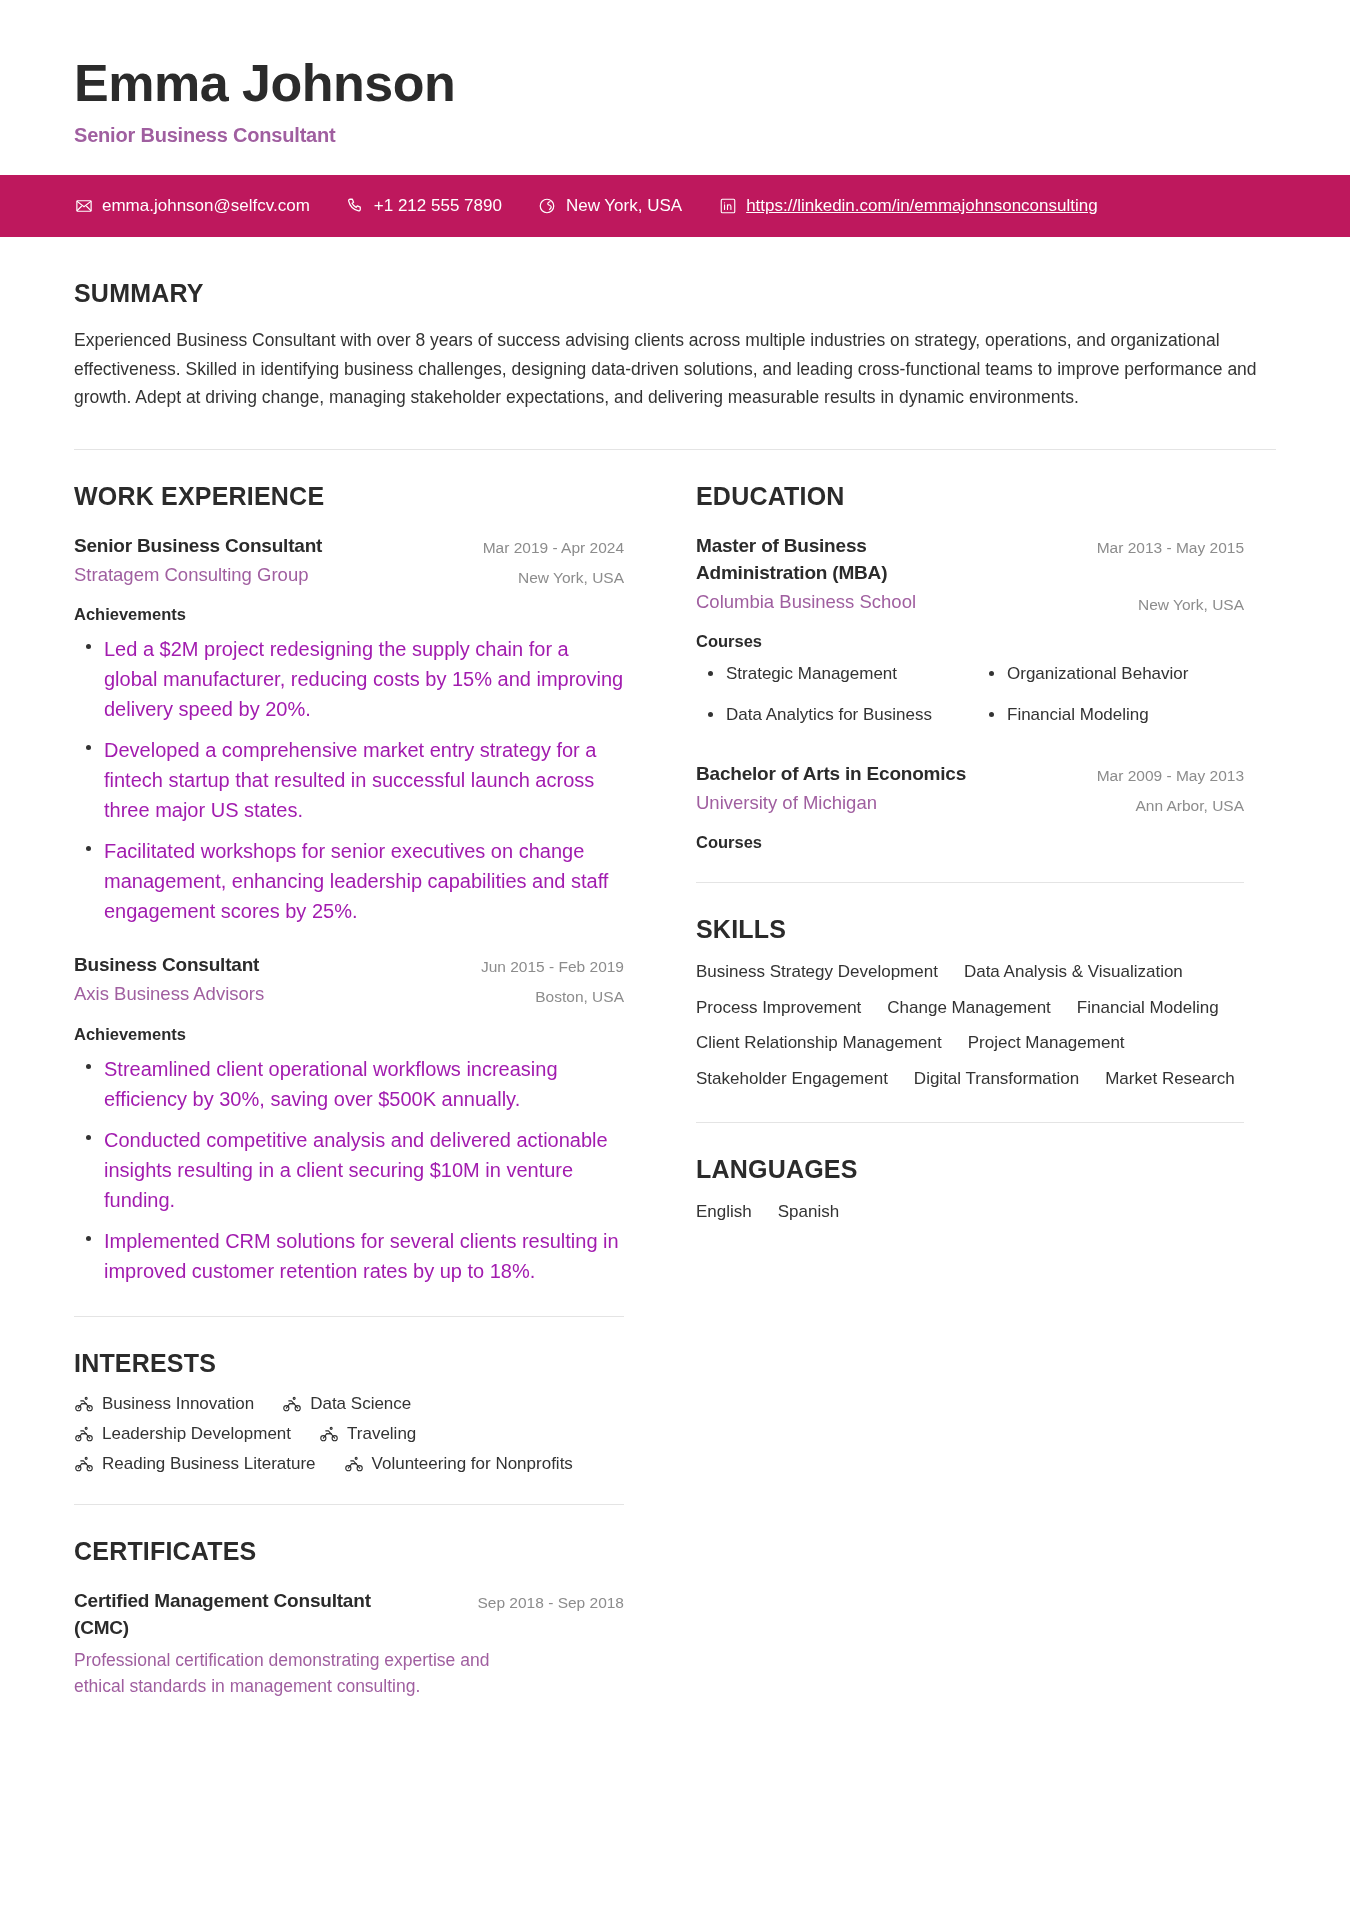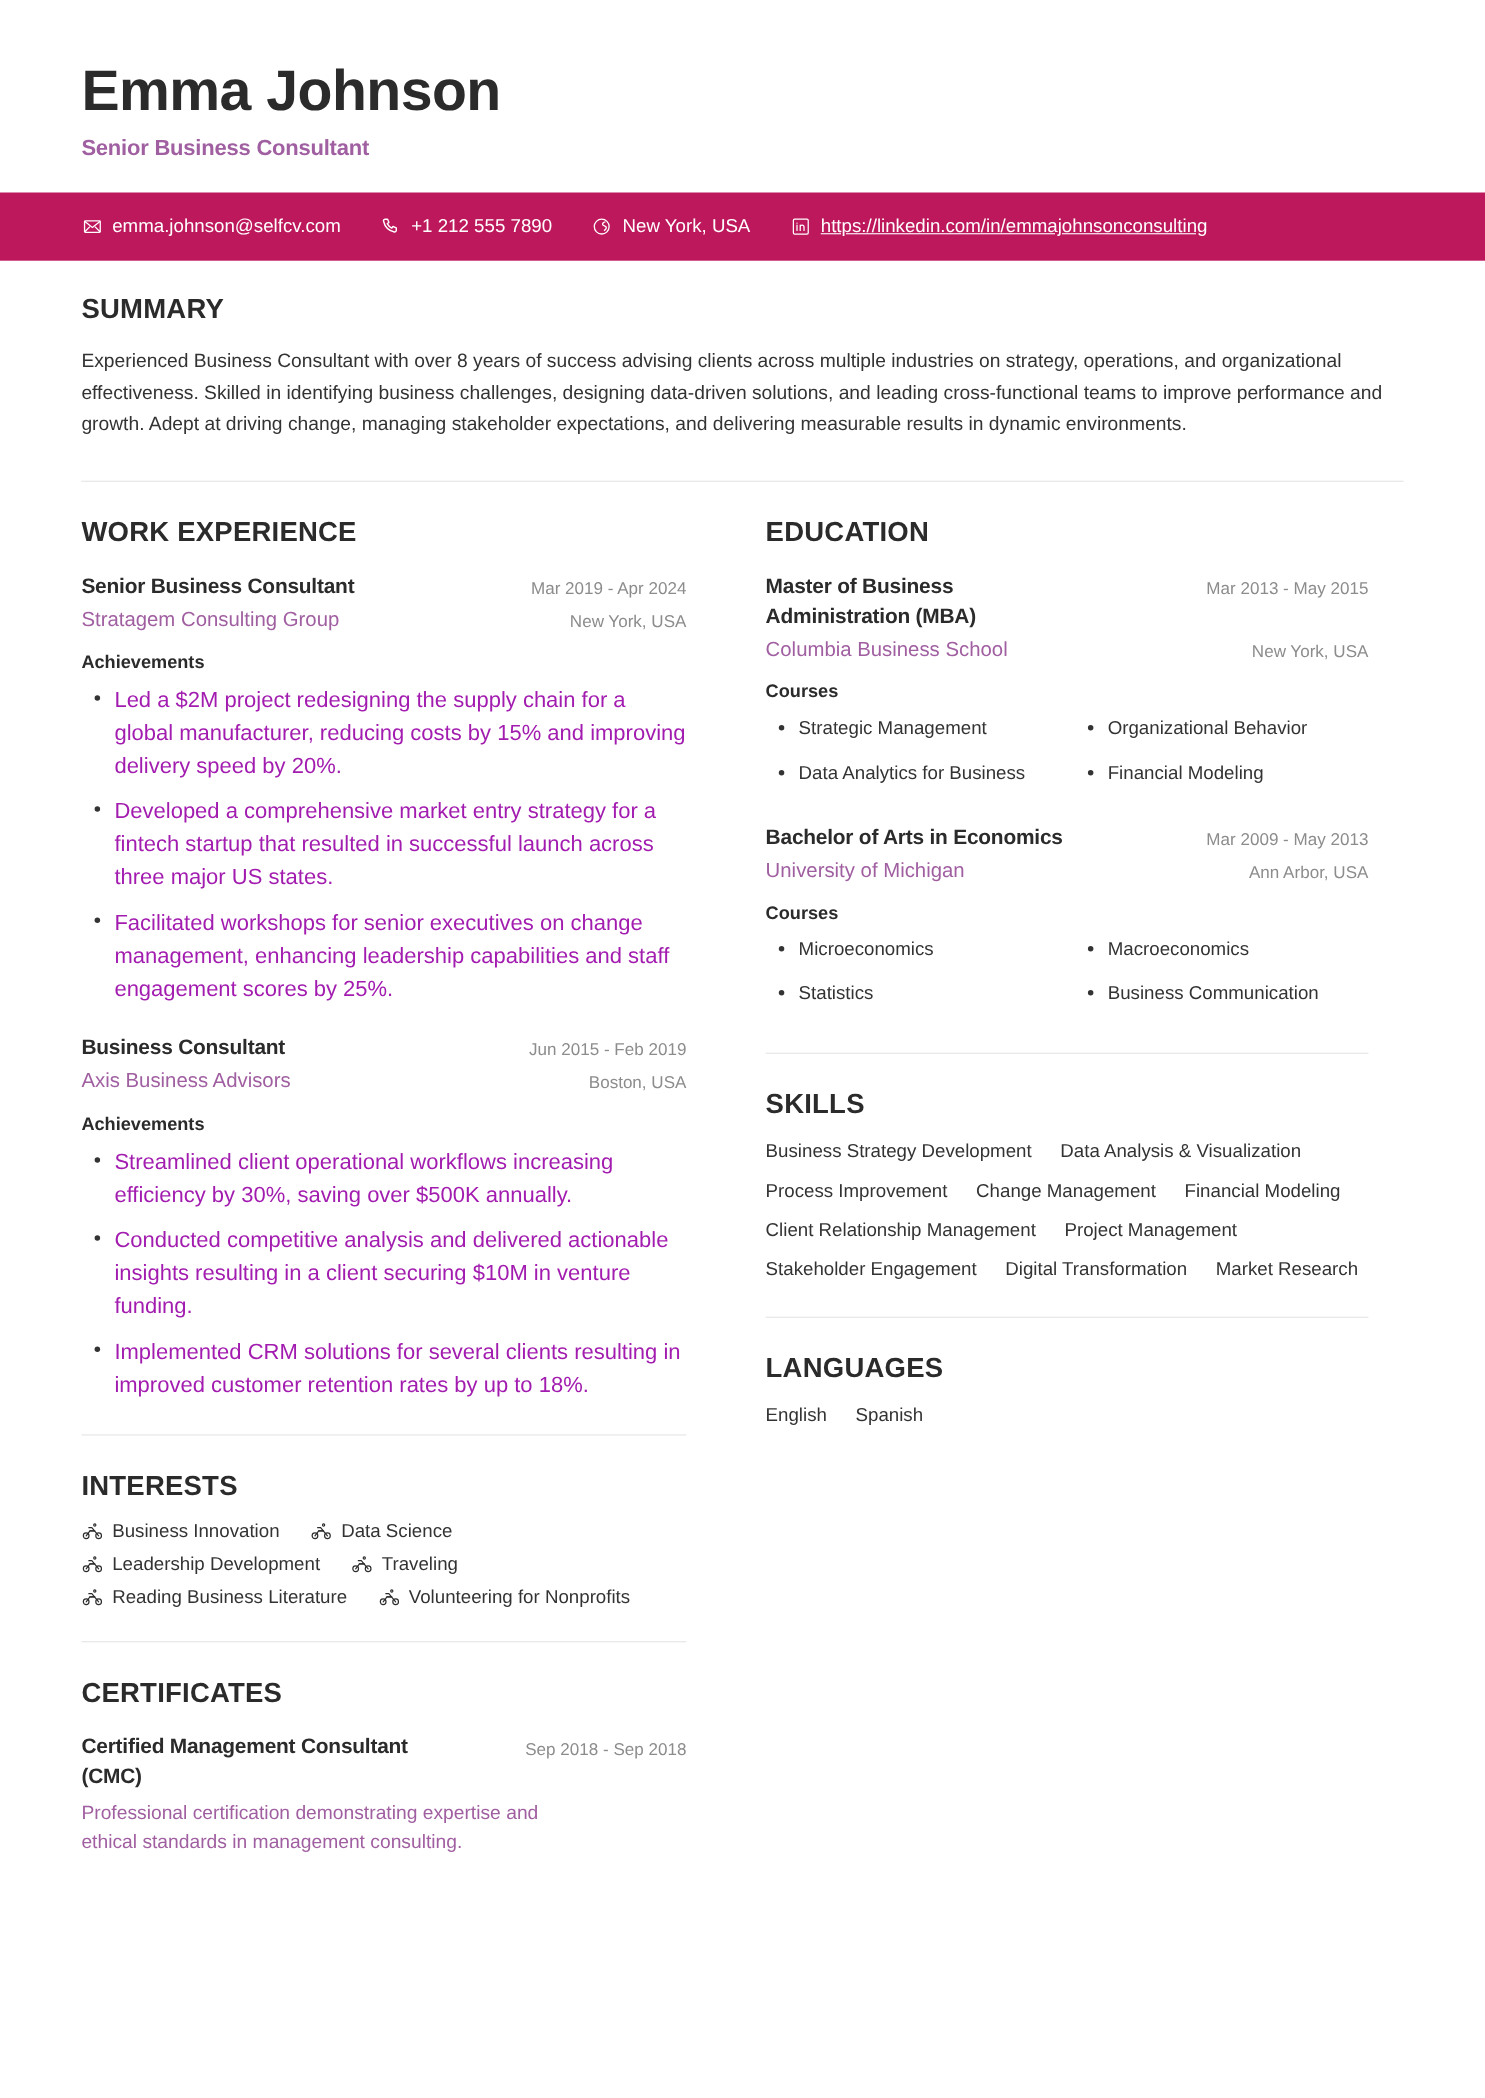--- a/index.html
+++ b/index.html
@@ -64,21 +64,21 @@
   .body-wrap { padding: 0 74px; }
 
   .section-title {
     font-size: 25px;
     font-weight: bold;
     letter-spacing: 0.2px;
     color: #2b2b2b;
     text-transform: uppercase;
   }
 
-  .summary-section { padding-top: 30px; }
+  .summary-section { padding-top: 42px; }
   .summary-text {
     margin-top: 18px;
     font-size: 17.5px;
     line-height: 1.62;
     color: #333333;
     max-width: 1205px;
   }
 
   .hr { height: 1px; background: #e4e4e4; border: 0; }
   .hr-main { margin-top: 38px; }
@@ -455,26 +455,20 @@
         <div class="entry" style="margin-top:22px;">
           <div class="entry-row">
             <div class="entry-role" style="max-width:330px;">Bachelor of Arts in Economics</div>
             <div class="entry-meta">Mar 2009 - May 2013</div>
           </div>
           <div class="entry-row">
             <div class="entry-org">University of Michigan</div>
             <div class="entry-meta entry-meta-loc">Ann Arbor, USA</div>
           </div>
           <div class="sub-label">Courses</div>
-          <div class="courses-grid" id="edu1-courses">
-              <div class="course-item">Microeconomics</div>
-              <div class="course-item">Macroeconomics</div>
-              <div class="course-item">Statistics</div>
-              <div class="course-item">Business Communication</div>
-            </div>
         </div>
       </div>
 
       <div class="block-divider"></div>
 
       <div class="block">
         <div class="section-title">SKILLS</div>
         <div class="tag-flow" id="skills-flow">
             <span class="tag-item">Business Strategy Development</span>
             <span class="tag-item">Data Analysis &amp; Visualization</span>

